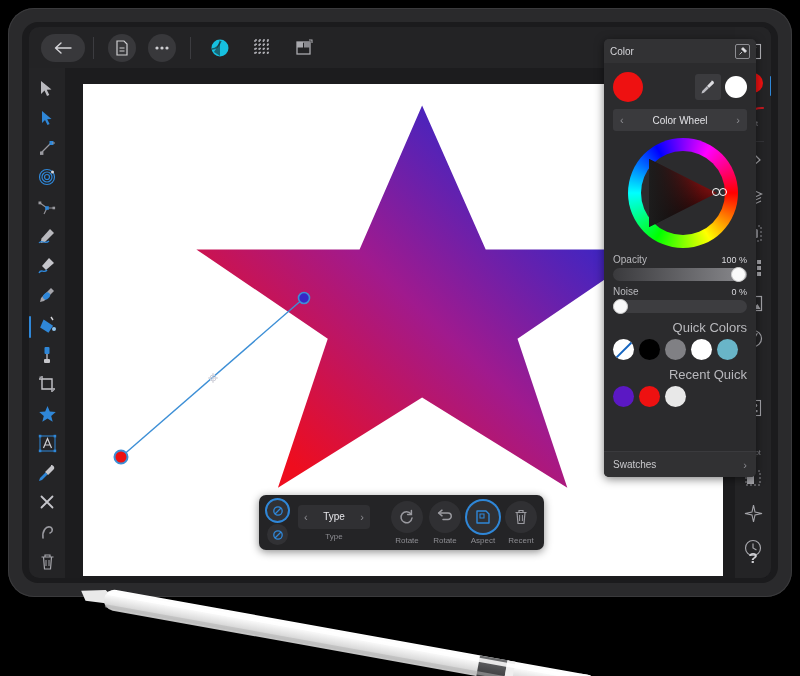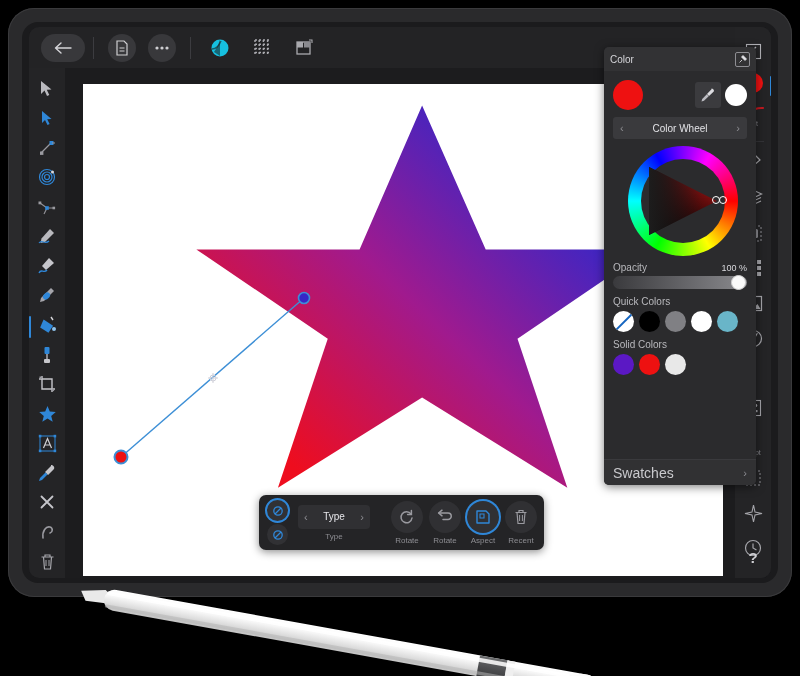--- a/index.html
+++ b/index.html
@@ -94,21 +94,21 @@
   }
   .rt-sep { width: 22px; height: 1px; background: #343438; margin: 5px 0; }
   .rt-label { font-size: 7px; color: #85858a; line-height: 8px; margin-top: 1px; }
   .rt-help {
     position: absolute; bottom: 12px; left: 0; width: 36px; text-align: center;
     color: #d0d0d4; font-size: 15px; font-weight: bold;
   }
 
   
   .color-panel {
-    position: absolute; left: 575px; top: 20px; width: 152px; height: 438px;
+    position: absolute; left: 575px; top: 12px; width: 152px; height: 438px;
     background: #2b2b2d; border-radius: 5px; overflow: hidden;
     box-shadow: 0 2px 10px rgba(0,0,0,.5);
   }
   .cp-head {
     height: 24px; background: #323234; display: flex; align-items: center;
     padding: 0 6px; justify-content: space-between;
   }
   .cp-title { font-size: 10px; color: #d6d6da; }
   .cp-pin {
     width: 15px; height: 15px; border: 1px solid #8e8e93; border-radius: 2px;
@@ -168,36 +168,36 @@
   .sl-track {
     position: relative; height: 13px; border-radius: 7px; margin-top: 3px;
     background: #3d3d40;
   }
   .sl-track.opacity { background: linear-gradient(to right, #3a3a3d, #8a8a8e); }
   .sl-knob {
     position: absolute; top: -1px; width: 15px; height: 15px; border-radius: 50%;
     background: #fafafa; border: 1px solid #d0d0d0;
   }
 
-  .grp-label { font-size: 10px; color: #b9b9bd; margin: 7px 0 4px 0; }
+  .grp-label { font-size: 13px; color: #b9b9bd; margin: 7px 0 4px 0; text-align: right; }
   .swatch-row { display: flex; gap: 5px; }
   .sw { width: 21px; height: 21px; border-radius: 50%; }
   .sw-none {
     background: #ffffff; position: relative; overflow: hidden;
   }
   .sw-none::after {
     content: ""; position: absolute; left: -2px; top: 9px; width: 28px; height: 2px;
     background: #1565c0; transform: rotate(-45deg);
   }
   .swatches-bar {
     position: absolute; left: 0; bottom: 0; width: 152px; height: 26px;
     background: #313133; border-top: 1px solid #3a3a3d;
     display: flex; align-items: center; justify-content: space-between; padding: 0 9px;
   }
-  .swatches-lbl { font-size: 14px; color: #c9c9cd; }
+  .swatches-lbl { font-size: 10px; color: #c9c9cd; }
 
   
   .ctx-bar {
     position: absolute; left: 230px; top: 468px; width: 285px; height: 55px;
     background: #242426; border-radius: 7px;
     display: flex; align-items: center; padding: 0 8px;
     box-shadow: 0 2px 8px rgba(0,0,0,.45);
   }
   .ctx-dots { display: flex; flex-direction: column; gap: 3px; margin-right: 6px; }
   .ctx-dot {
@@ -564,31 +564,40 @@
           <div class="slider-block">
             <div class="sl-head">
               <span class="sl-name">Opacity</span>
               <span class="sl-val">100 %</span>
             </div>
             <div class="sl-track opacity">
               <div class="sl-knob" style="left:calc(100% - 16px)"></div>
             </div>
           </div>
 
+          <div class="slider-block">
+            <div class="sl-head">
+              <span class="sl-name">Noise</span>
+              <span class="sl-val">0 %</span>
+            </div>
+            <div class="sl-track">
+              <div class="sl-knob" style="left:0"></div>
+            </div>
+          </div>
 
           <div class="grp-label">Quick Colors</div>
           <div class="swatch-row">
             <div class="sw sw-none"></div>
             <div class="sw" style="background:#000000"></div>
             <div class="sw" style="background:#808084"></div>
             <div class="sw" style="background:#ffffff"></div>
             <div class="sw" style="background:#69b5c8"></div>
           </div>
 
-          <div class="grp-label">Solid Colors</div>
+          <div class="grp-label">Recent Quick</div>
           <div class="swatch-row">
             <div class="sw" style="background:#5b18c4"></div>
             <div class="sw" style="background:#ee1111"></div>
             <div class="sw" style="background:#e8e8e8"></div>
           </div>
         </div>
 
         <div class="swatches-bar">
           <div class="swatches-lbl">Swatches</div>
           <div class="cp-chev">›</div>

